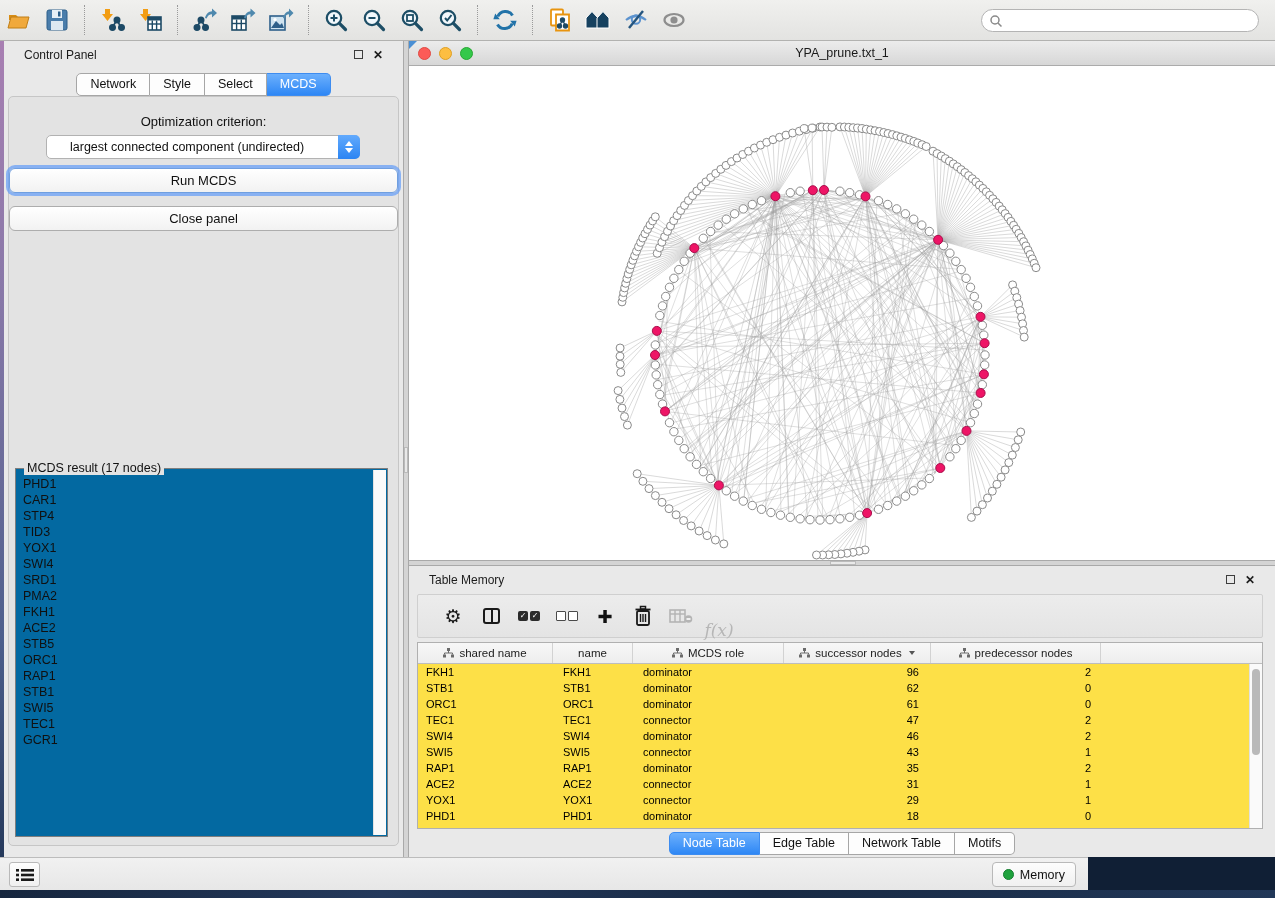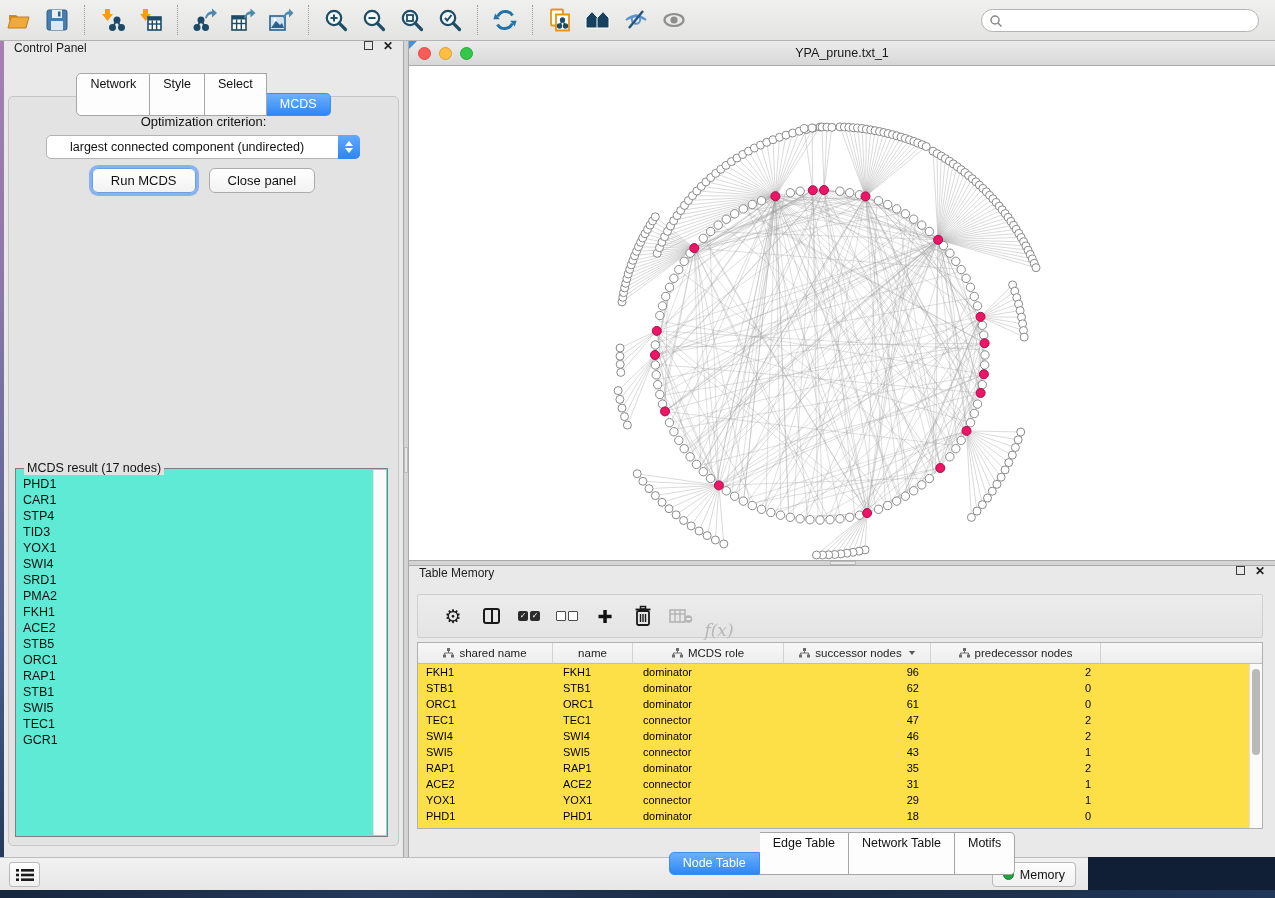--- a/index.html
+++ b/index.html
@@ -21,51 +21,51 @@
   .tsep { width:0; height:30px; border-left:1px dotted #9a9a9a; margin:0 8px; }
   .searchbox { position:absolute; right:16px; top:9px; width:278px; height:23px;
     background:#fff; border:1px solid #b4b4b4; border-radius:12px;
     display:flex; align-items:center; padding-left:7px; }
   .searchbox input { border:none; outline:none; flex:1; font-size:12px; background:transparent;
     font-family:"Liberation Sans",sans-serif; padding-left:5px; }
 
   
   .control-panel { position:absolute; left:4px; top:41px; width:399px; height:816px;
     background:#e9e9e9; }
-  .panel-titlebar { height:27px; display:flex; align-items:flex-start; padding:0 10px;
+  .panel-titlebar { height:27px; display:flex; align-items:center; padding:0 20px;
     font-size:12px; color:#1c1c1c; }
   .panel-titlebar .sp { flex:1; }
   .icon-float { width:9px; height:9px; border:1.5px solid #3d3d3d; display:inline-block; margin-right:10px; }
   .icon-close { font-size:12px; font-weight:bold; color:#1c1c1c; line-height:10px; }
   .tabs-row { display:flex; justify-content:center; margin-top:5px; position:relative; z-index:2; }
   .tab { padding:3px 13px 4px; background:#fdfdfd; border:1px solid #a6a6a6; border-left-width:0;
     font-size:12.5px; color:#111; }
   .tab:first-child { border-left-width:1px; border-radius:5px 0 0 5px; }
   .tab:last-child { border-radius:0 5px 5px 0; }
-  .tab.active { background:linear-gradient(#6cb0fd,#2e87f5); color:#fff; border-color:#3d8cf0;margin-top:20px; }
+  .tab.active { background:linear-gradient(#6cb0fd,#2e87f5); color:#fff; border-color:#3d8cf0; }
   .cp-body { position:absolute; left:4px; top:55px; width:391px; height:750px;
     background:#e3e3e3; border:1px solid #c6c6c6; border-radius:5px; }
   .opt-label { text-align:center; margin-top:17px; font-size:13px; color:#111; }
   .combo { position:absolute; left:37px; top:38px; width:314px; height:24px; background:#fff;
     border:1px solid #b2b2b2; border-radius:5px; display:flex; align-items:center; }
   .combo-text { flex:1; font-size:12.5px; color:#111; padding-left:23px; white-space:nowrap; }
   .combo-btn { width:22px; height:24px; margin-right:-1px; border-radius:0 5px 5px 0;
     background:linear-gradient(#62aafd,#2c85f3); display:flex; flex-direction:column;
     align-items:center; justify-content:center; gap:2px; }
   .up-arr { width:0; height:0; border-left:4px solid transparent; border-right:4px solid transparent;
     border-bottom:5px solid #fff; }
   .dn-arr { width:0; height:0; border-left:4px solid transparent; border-right:4px solid transparent;
     border-top:5px solid #fff; }
-  .btn-row { position:absolute; left:0; top:71px; width:100%; display:flex; justify-content:center; gap:13px; }
+  .btn-row { position:absolute; left:0; top:71px; width:100%; display:flex; justify-content:center; gap:13px;flex-direction:column; }
   .mac-btn { height:25px; padding:0 18px; background:linear-gradient(#ffffff,#f2f2f2);
     border:1px solid #adadad; border-radius:6px; font-size:13px; color:#111;
     font-family:"Liberation Sans",sans-serif; }
   .mac-btn.focused { box-shadow:0 0 0 3px rgba(88,150,250,.65); border-color:#6f9fe0; }
   .result-group { position:absolute; left:6px; top:371px; width:373px; height:369px;
-    border:1px solid #7e7e7e; background:#5eead4; }
+    border:1px solid #7e7e7e; background:#0369a1; }
   .result-legend { position:absolute; top:-8px; left:8px; background:#e3e3e3; padding:0 3px;
     font-size:12.5px; color:#111; }
   .result-list { position:absolute; left:1px; top:1px; right:14px; bottom:1px; overflow:hidden;
     padding:6px 0 0 6px; }
   .result-item { font-size:12.5px; color:#101010; line-height:16px; }
   .result-scroll { position:absolute; top:1px; right:1px; bottom:1px; width:13px; background:#fafafa;
     border-left:1px solid #e2e2e2; }
 
   
   .vsplit { position:absolute; left:403px; top:41px; width:6px; height:816px; background:#d4d4d4;

